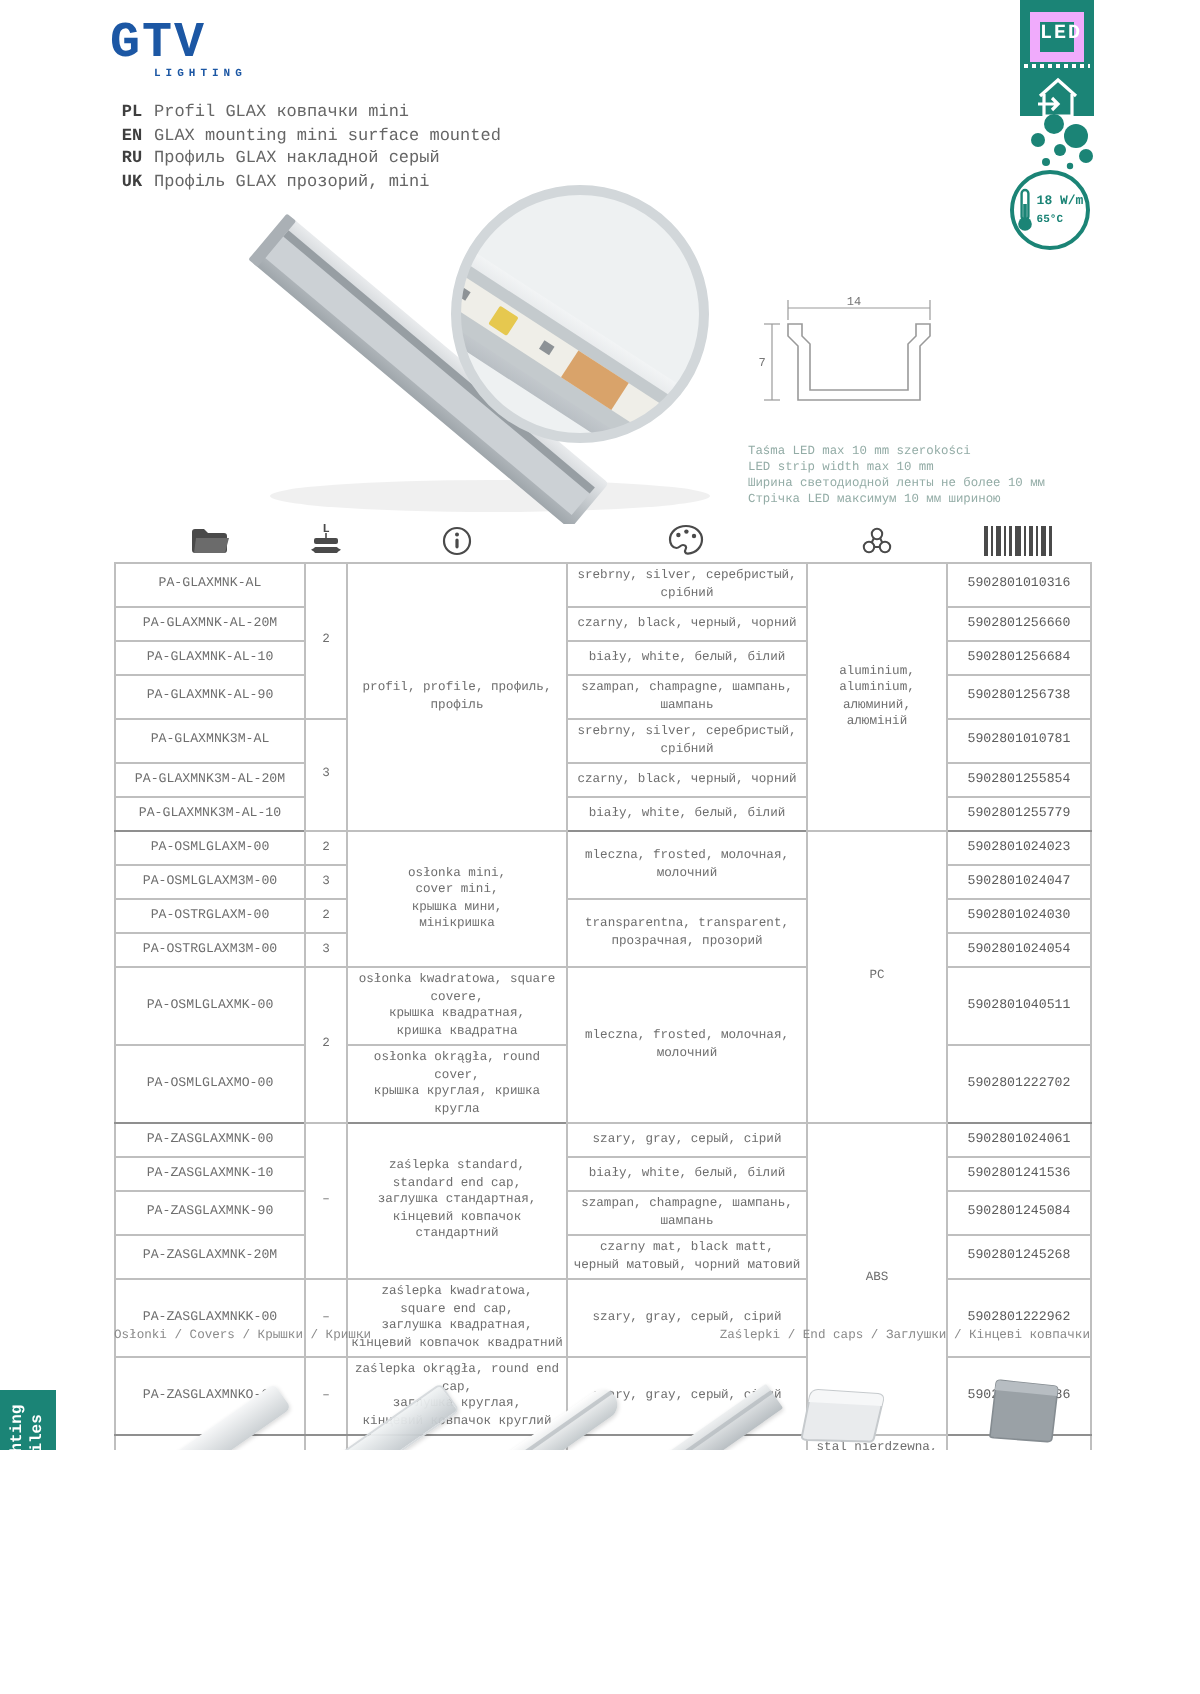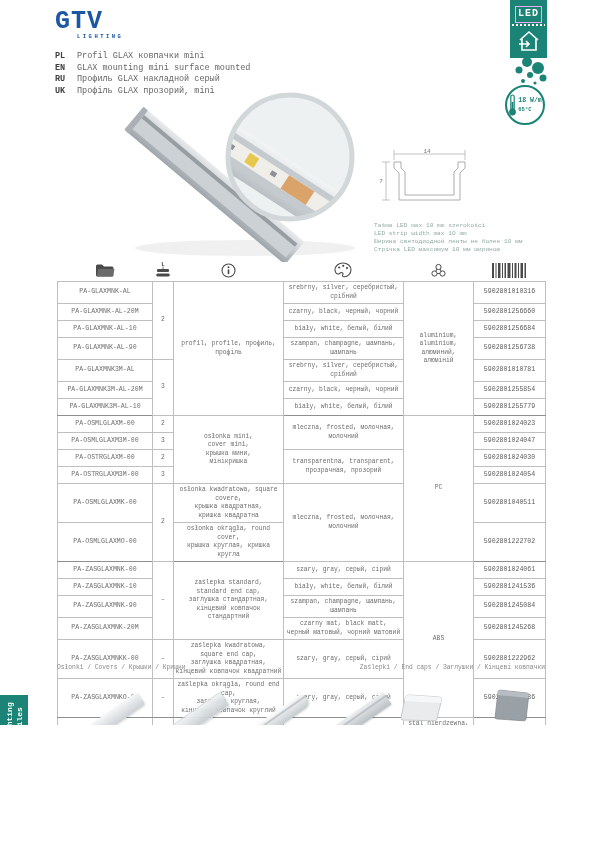--- a/index.html
+++ b/index.html
@@ -5,24 +5,24 @@
   html,body{margin:0;padding:0;background:#fff;}
   .page{position:relative;width:600px;height:725px;background:#fff;overflow:hidden;
         font-family:Liberation Mono, monospace;}
 
   
   .logo{position:absolute;left:55px;top:12px;color:#1c57a4;}
   .logo-text{font-size:25px;font-weight:bold;letter-spacing:1px;line-height:20px;}
   .logo-sub{font-size:5.5px;font-weight:bold;letter-spacing:2.5px;margin-left:22px;margin-top:1px;}
   .langs{position:absolute;left:55px;top:51px;font-size:8.5px;line-height:11.5px;color:#666;}
   .lang-row{display:flex;}
-  .lang-code{font-weight:bold;color:#3f3f3f;width:22px;}
+  .lang-code{font-weight:bold;color:#3f3f3f;width:22px;text-align:center;}
 
   .led-banner{position:absolute;left:510px;top:0;width:37px;height:58px;background:#1b8476;}
-  .led-box{margin:6px 5px 0 5px;border:1px solid #f0abfc;color:#fff;text-align:center;
+  .led-box{margin:6px 5px 0 5px;border:5px solid #f0abfc;color:#fff;text-align:center;
            font-size:10px;font-weight:bold;padding:1px 0 3px 0;letter-spacing:1px;}
   .led-sub{height:2px;margin:1px 2px 0 2px;background:repeating-linear-gradient(90deg,#fff 0 2px,transparent 2px 4px);}
   .inside-house{display:block;margin:4px auto 0 auto;}
   .banner-dots{position:absolute;left:505px;top:56px;}
 
   .temp-badge{position:absolute;left:505px;top:85px;width:36px;height:36px;border:2.5px solid #1b8476;
               border-radius:50%;background:#fff;display:flex;align-items:center;justify-content:center;}
   .temp-col{display:flex;flex-direction:column;line-height:1;margin-left:1px;}
   .temp-power{font-size:6.5px;font-weight:bold;color:#1b8476;}
   .temp-deg{font-size:5.5px;font-weight:bold;color:#1b8476;margin-top:2px;}

